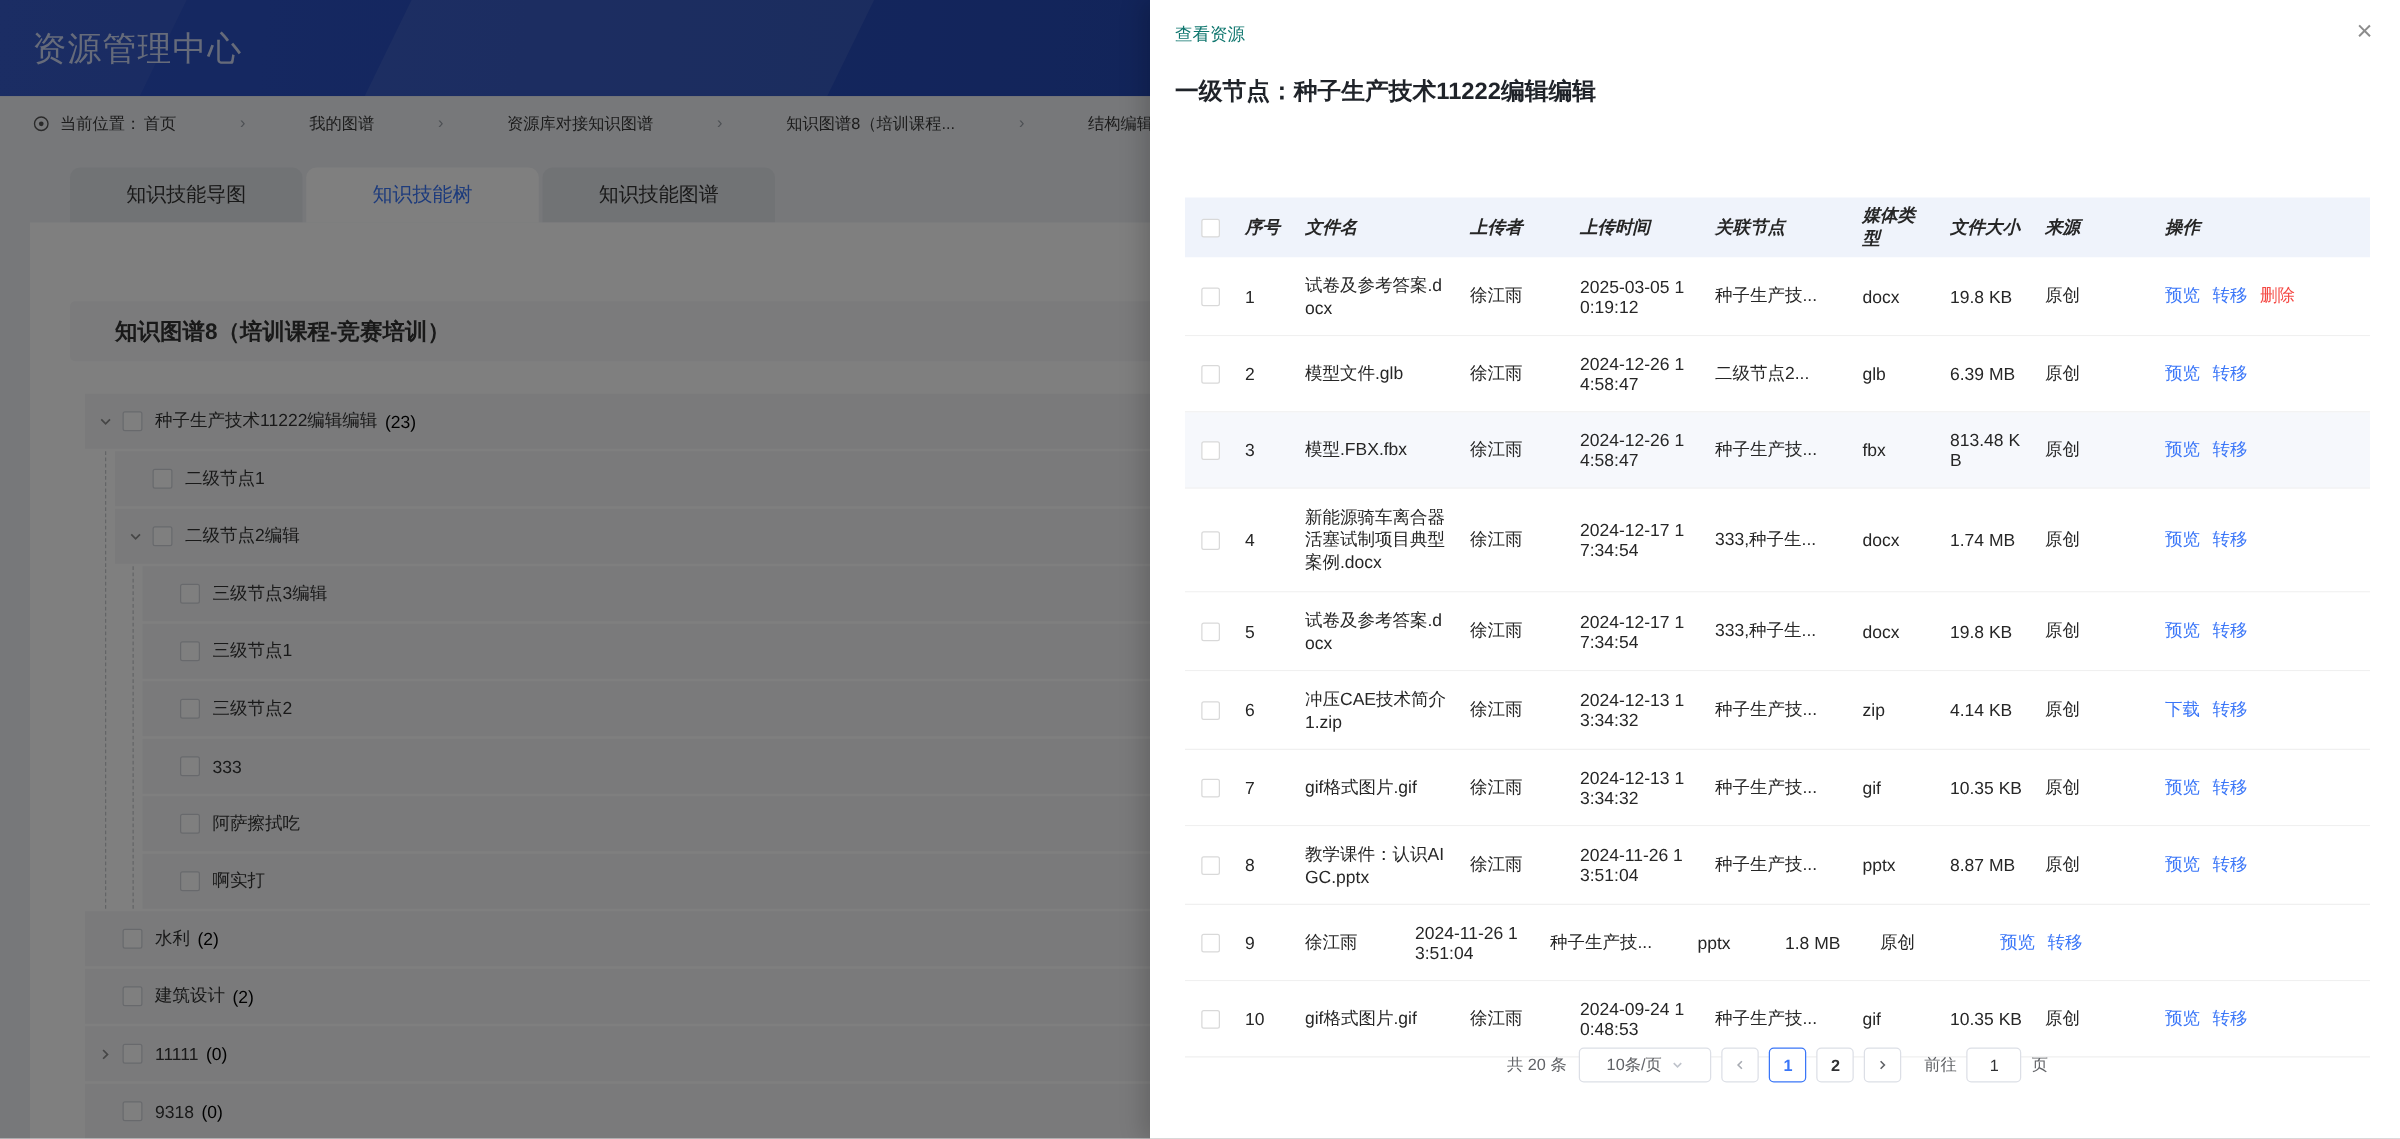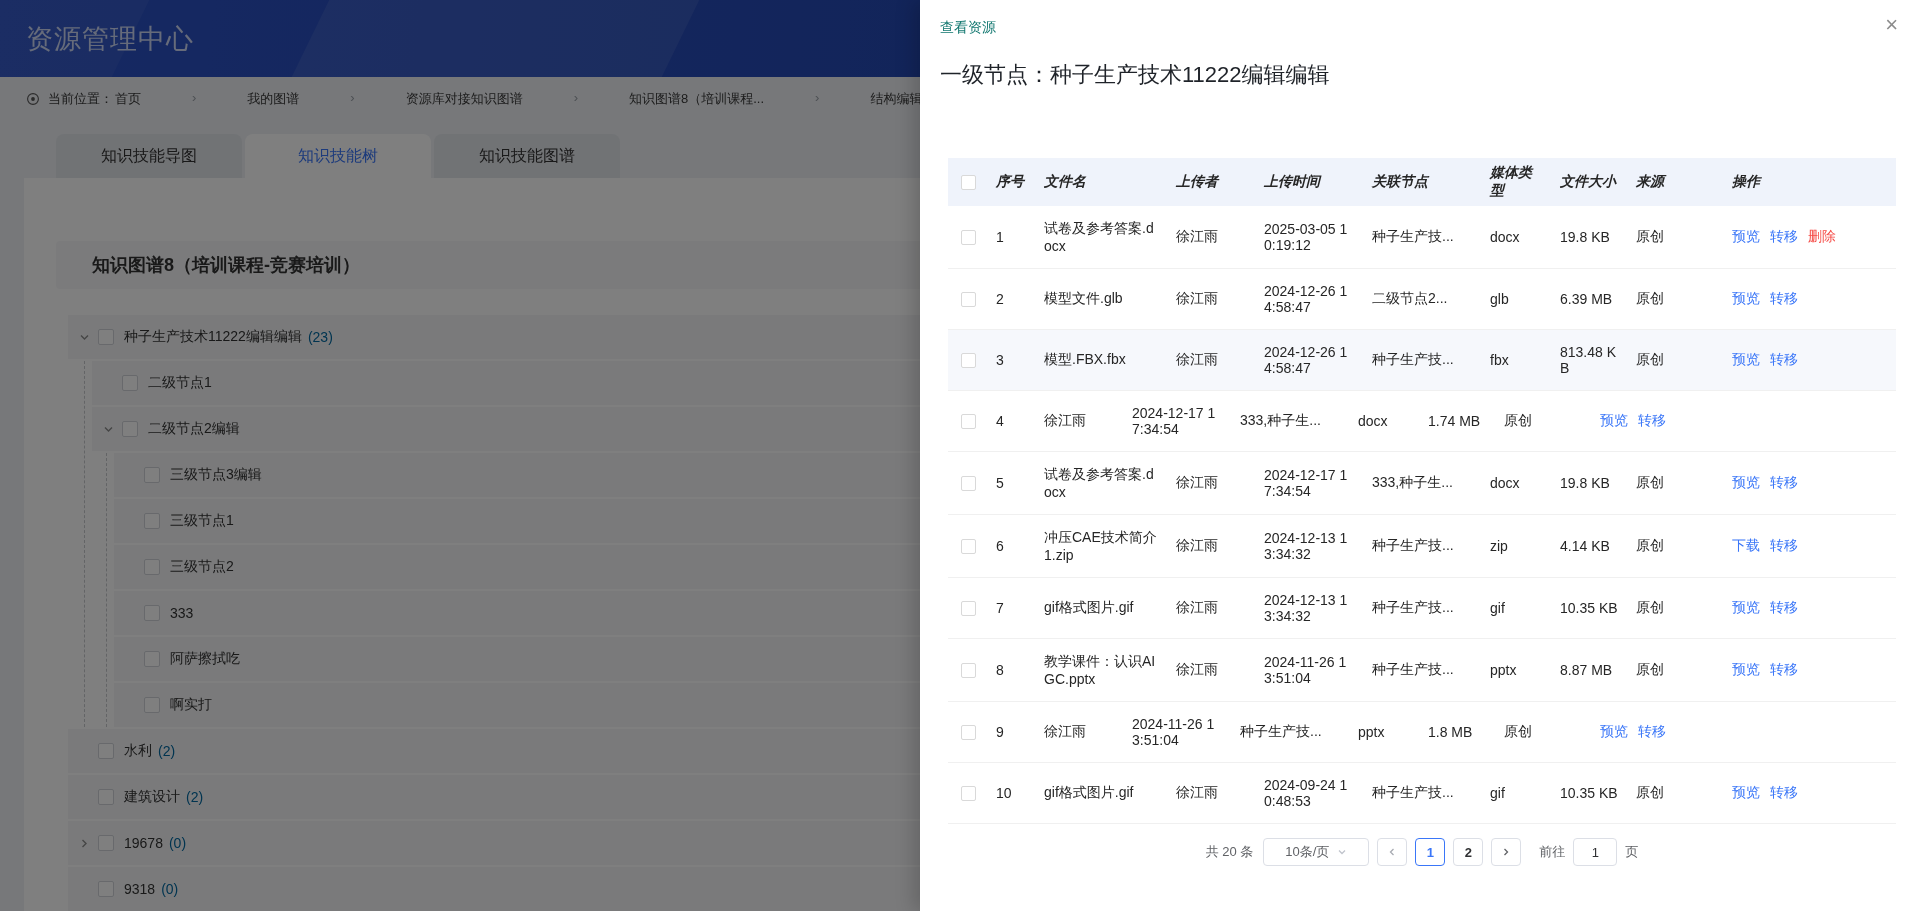--- a/index.html
+++ b/index.html
@@ -34,33 +34,33 @@
     border-radius:4px; display:flex; align-items:center; padding-left:36px;
     font-size:18px; font-weight:bold; color:#333; }
 
   .tree { position:absolute; top:315px; left:56px; right:0; }
   .tree-guide { position:absolute; width:0; border-left:1px dashed #c7c9cd; z-index:0; }
   .tree-row { position:relative; z-index:1; height:44px; margin-bottom:2px; background:#f4f5f7;
     display:flex; align-items:center; padding-left:10px; font-size:14px; color:#333; cursor:pointer; }
   .tree-row .chev-slot { width:20px; display:inline-flex; align-items:center; }
   .tree-cbx { width:16px; height:16px; background:#fff; border:1px solid #d0d3d9; border-radius:2px;
     margin-right:10px; flex:none; }
-  .tree-count { color:#0369a1; margin-left:6px; }
+  .tree-count { color:#000000; margin-left:6px; }
   .lv1 { margin-left:12px; } .lv2 { margin-left:36px; } .lv3 { margin-left:58px; }
 
   
   .mask { position:absolute; inset:0; background:rgba(0,0,0,0.5); z-index:50; }
 
   
   .drawer { position:absolute; top:0; left:920px; width:1000px; height:911px; background:#ffffff;
     z-index:60; box-shadow:-6px 0 18px rgba(0,0,0,0.18); }
   .drawer-title { position:absolute; top:19px; left:20px; font-size:14px; color:#0f766e; }
   .drawer-close { position:absolute; top:14px; right:22px; font-size:22px; line-height:22px;
     color:#8c8c8c; cursor:pointer; }
-  .node-label { position:absolute; top:60px; left:20px; font-size:22px; font-weight:400; color:#1f2329; }
+  .node-label { position:absolute; top:60px; left:20px; font-size:19px; font-weight:700; color:#1f2329; }
 
   .toolbar { position:absolute; top:100px; left:20px; display:flex; align-items:center; }
   .search-input { width:225px; height:36px; border:1px solid #d9d9d9; border-radius:4px;
     padding:0 12px; font-size:13px; color:#333; outline:none; font-family:inherit; }
   .search-input::placeholder { color:#bfbfbf; }
 
   .rtable { position:absolute; top:158px; left:28px; width:948px; font-size:14px; color:#262626; }
   .thead { display:flex; align-items:center; background:#eff3fb; font-weight:bold; min-height:48px;font-style:italic; }
   .cell { padding:5px 8px; }
   .c-cb   { flex:none; width:40px;  display:flex; justify-content:center; }
@@ -205,21 +205,21 @@
       <span>建筑设计</span>
       <span class="tree-count">(2)</span>
     </div>
     <div class="tree-row lv1">
       <span class="chev-slot">
         <svg width="13" height="13" viewBox="0 0 13 13">
           <polyline points="4.5,3 8,6.5 4.5,10" fill="none" stroke="#8c8c8c" stroke-width="1.4"></polyline>
         </svg>
       </span>
       <span class="tree-cbx"></span>
-      <span>19678</span>
+      <span>11111</span>
       <span class="tree-count">(0)</span>
     </div>
     <div class="tree-row lv1">
       <span class="chev-slot"></span>
       <span class="tree-cbx"></span>
       <span>9318</span>
       <span class="tree-count">(0)</span>
     </div>
   </div>
 
@@ -287,20 +287,21 @@
           <div class="cell c-media">fbx</div>
           <div class="cell c-size">813.48 KB</div>
           <div class="cell c-src">原创</div>
           <div class="cell c-op"><a class="op-link">预览</a><a class="op-link">转移</a></div>
         </div>
         <div class="trow">
           <div class="cell c-cb">
             <span class="row-cbx"></span>
           </div>
           <div class="cell c-no">4</div>
+          <div class="cell c-file">新能源骑车离合器活塞试制项目典型案例.docx</div>
           <div class="cell c-up">徐江雨</div>
           <div class="cell c-time">2024-12-17 17:34:54</div>
           <div class="cell c-node">333,种子生...</div>
           <div class="cell c-media">docx</div>
           <div class="cell c-size">1.74 MB</div>
           <div class="cell c-src">原创</div>
           <div class="cell c-op"><a class="op-link">预览</a><a class="op-link">转移</a></div>
         </div>
         <div class="trow">
           <div class="cell c-cb">

